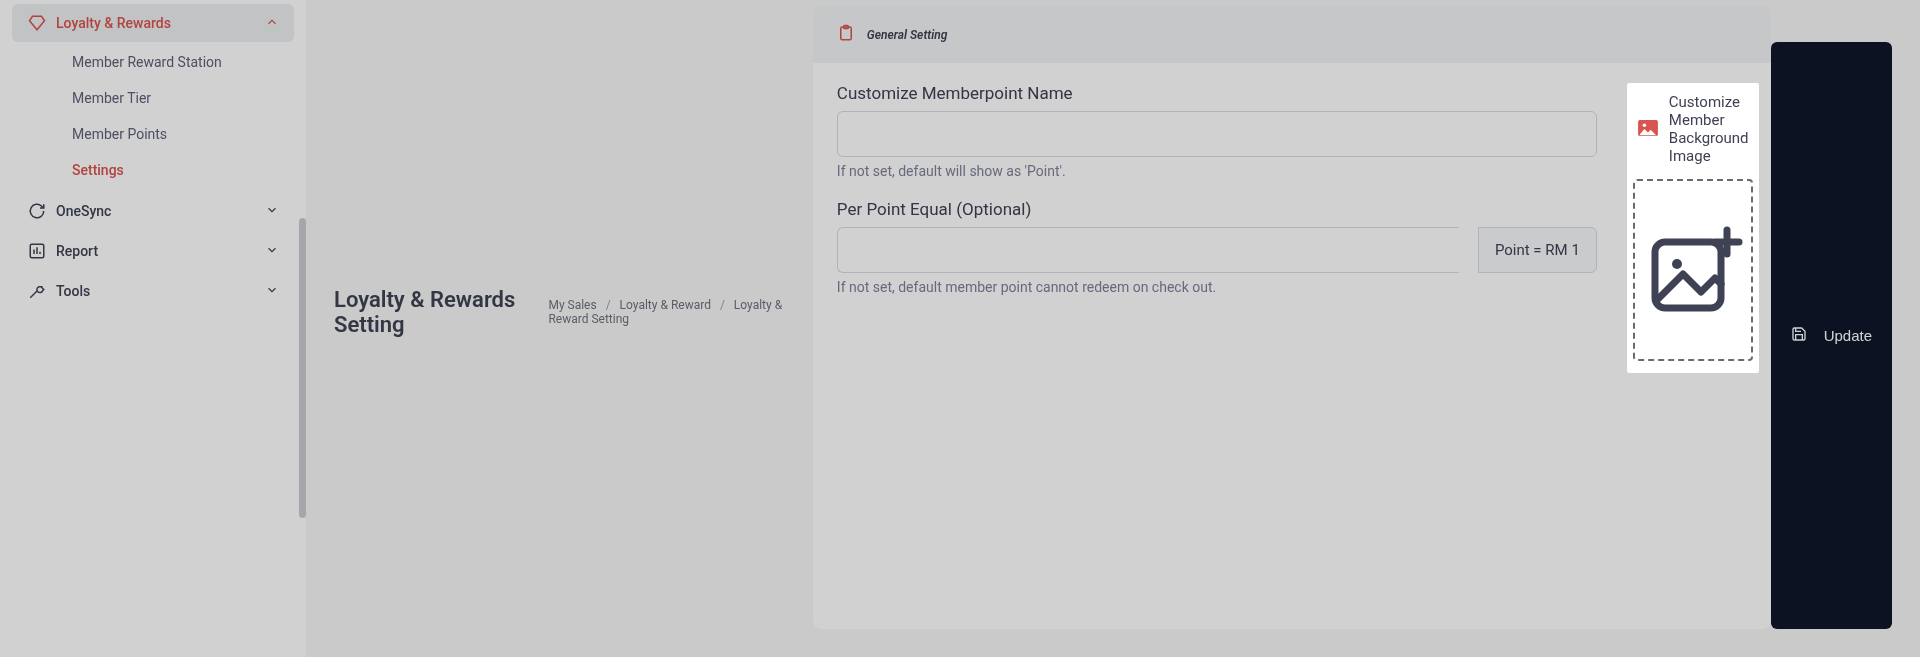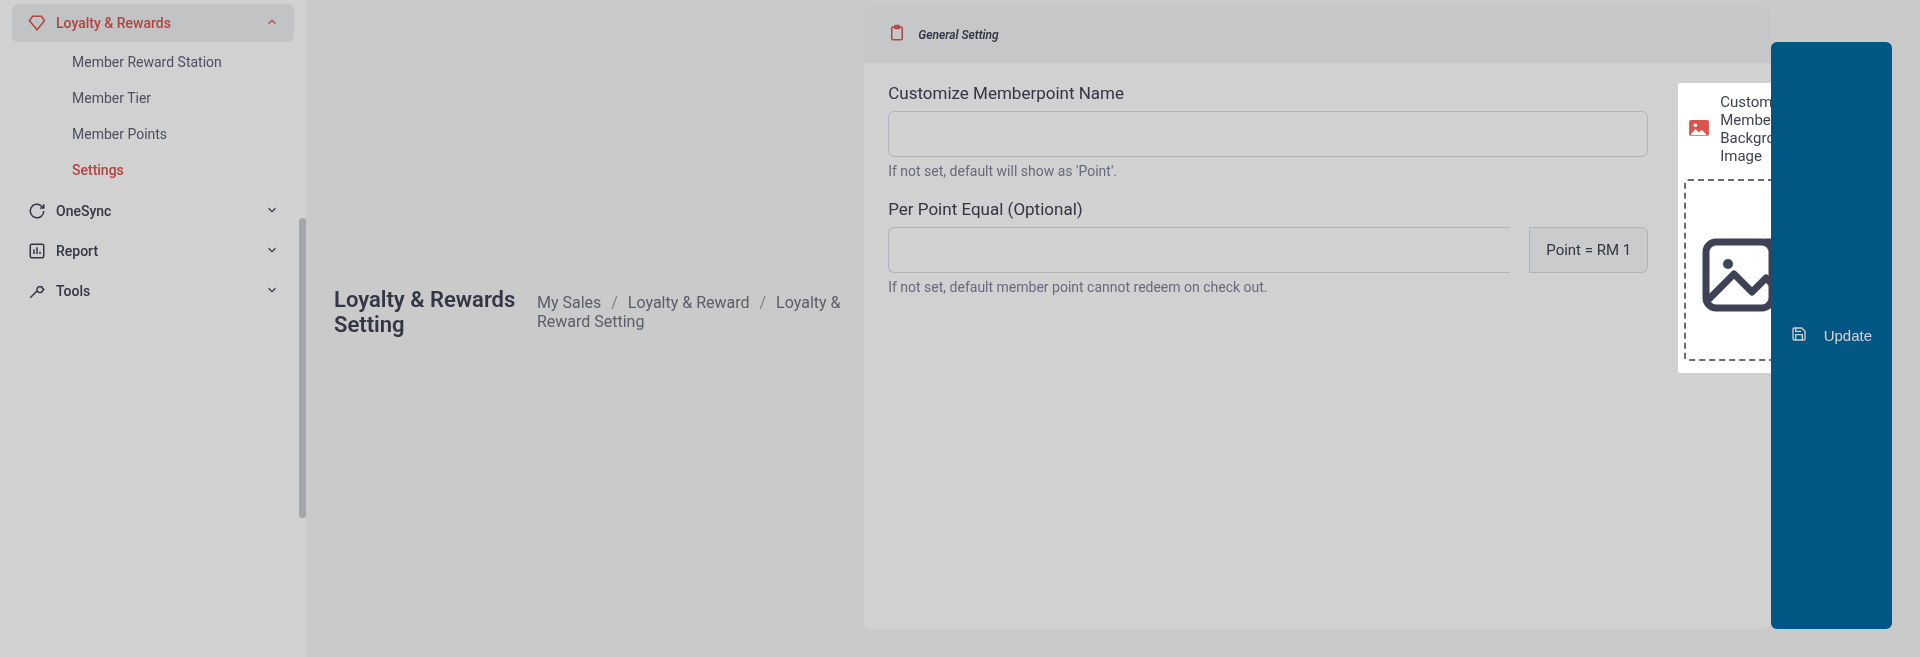--- a/index.html
+++ b/index.html
@@ -91,21 +91,21 @@
     align-items: center;
     margin-bottom: 22px;
     padding-top: 10px;
   }
   .page-title {
     font-size: 22px;
     font-weight: 600;
     color: #3f4254;
   }
   .breadcrumb {
-    font-size: 16px;
+    font-size: 12px;
     color: #6d7380;
   }
   .breadcrumb .sep { margin: 0 6px; color: #9aa0ac; }
 
   .panel {
     background: #fff;
     border-radius: 8px;
     overflow: hidden;
   }
   .panel-header {
@@ -224,21 +224,21 @@
     cursor: pointer;
   }
   .dropzone svg { color: #3f4254; }
 
   .footer-btn-row {
     display: flex;
     justify-content: flex-end;
     margin-top: 36px;
   }
   .btn-update {
-    background: #0369a1;
+    background: #0f172a;
     color: #fff;
     border: none;
     border-radius: 6px;
     padding: 12px 20px;
     font-size: 15px;
     font-weight: 500;
     display: inline-flex;
     align-items: center;
     gap: 17px;
     cursor: pointer;

